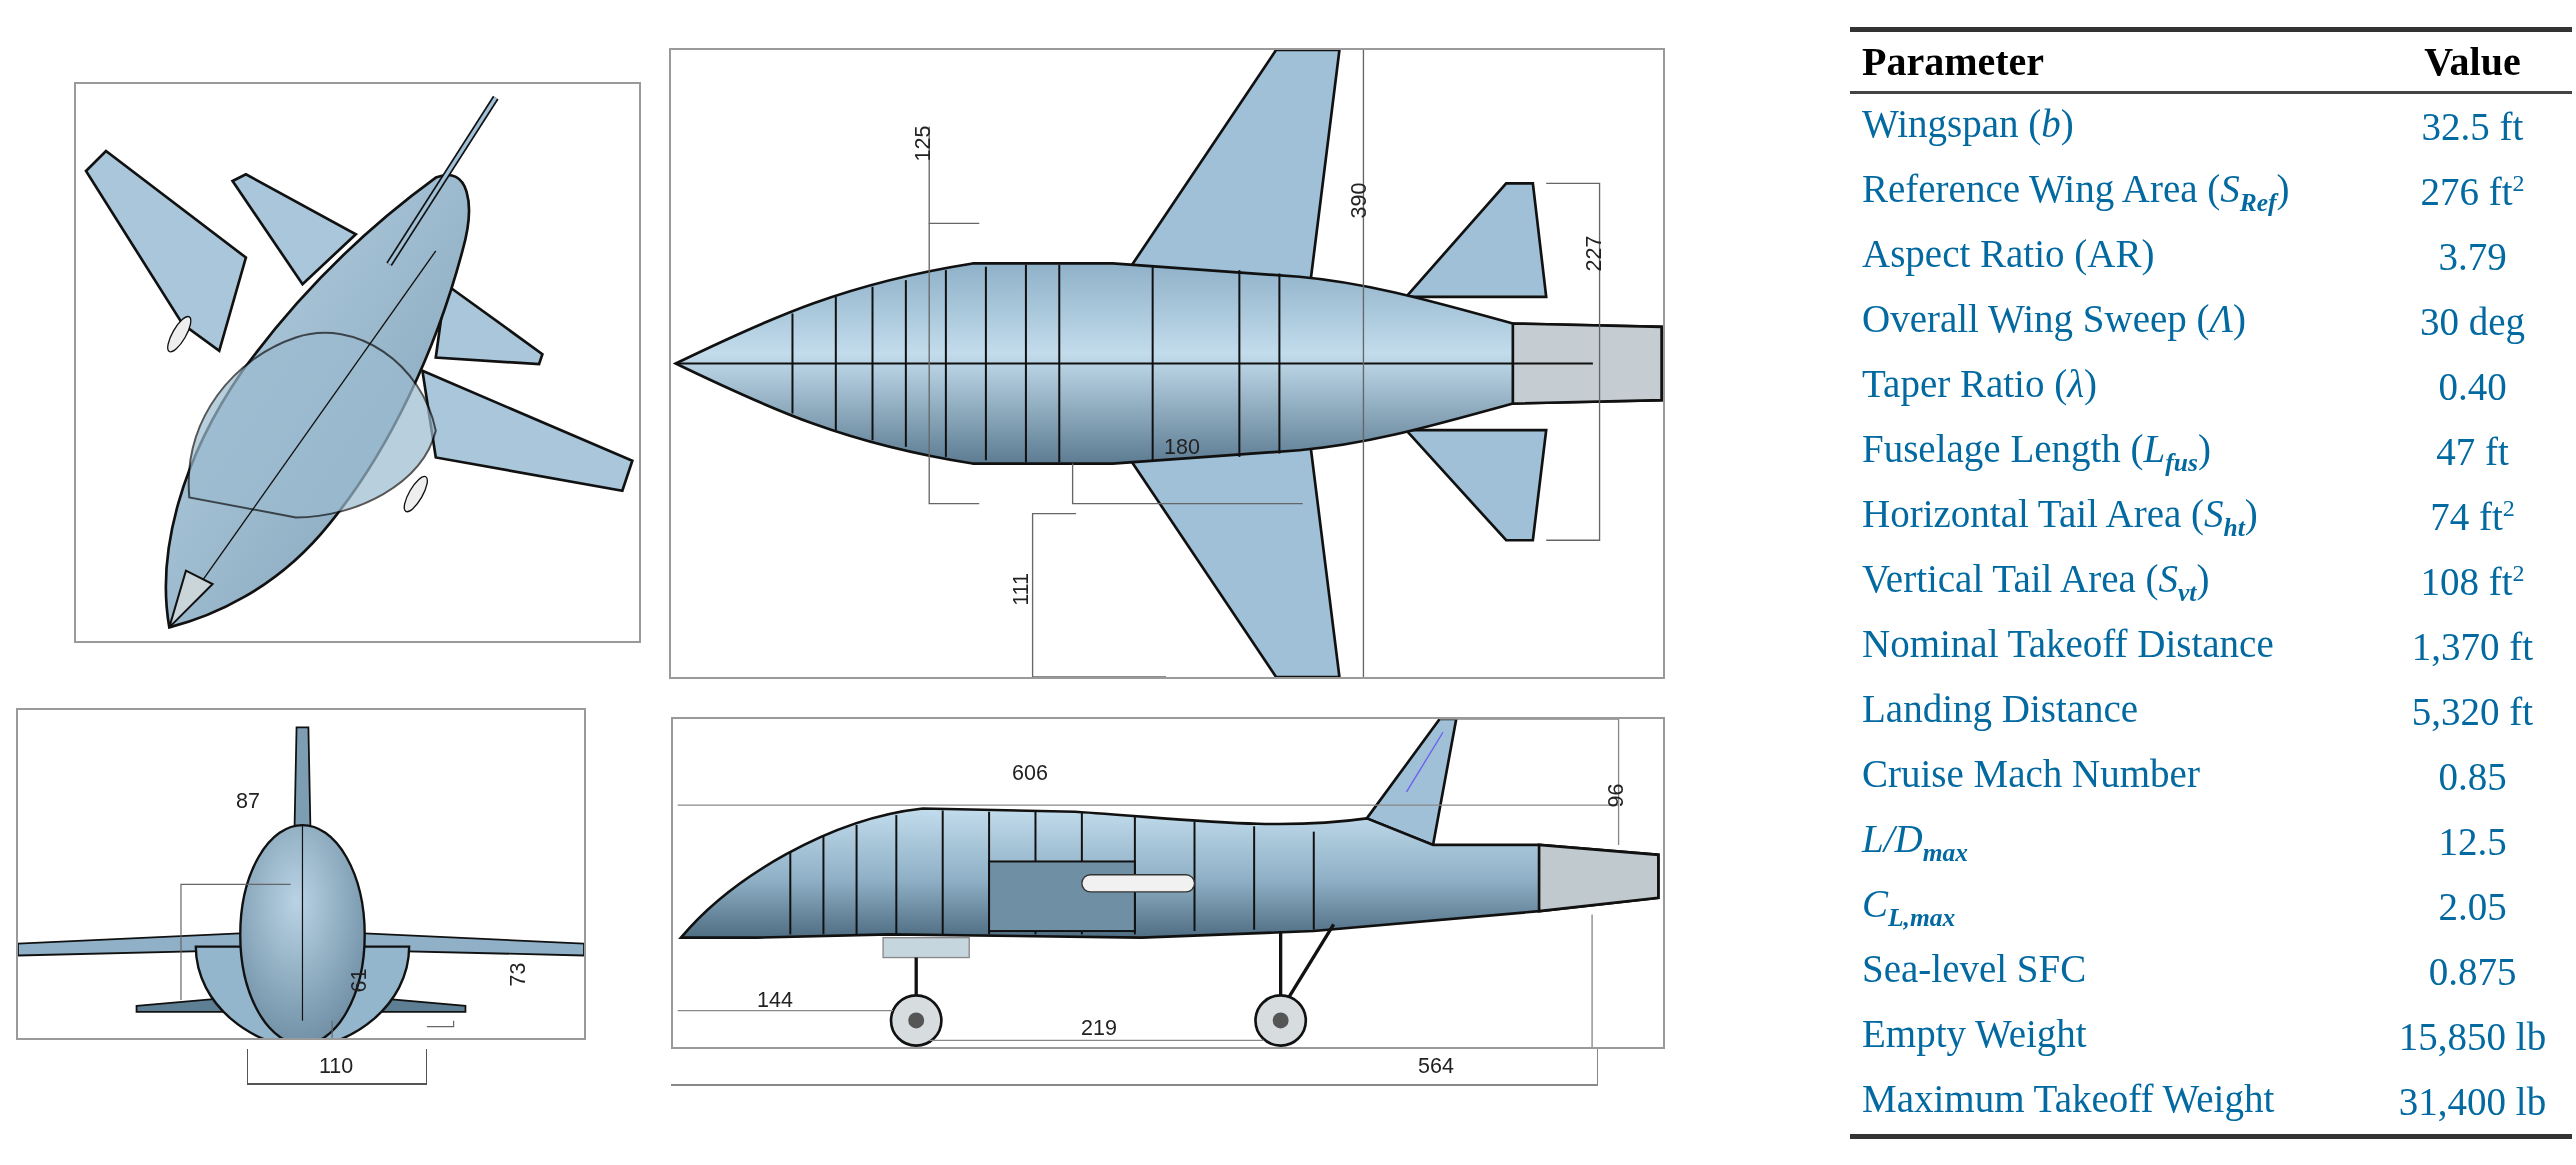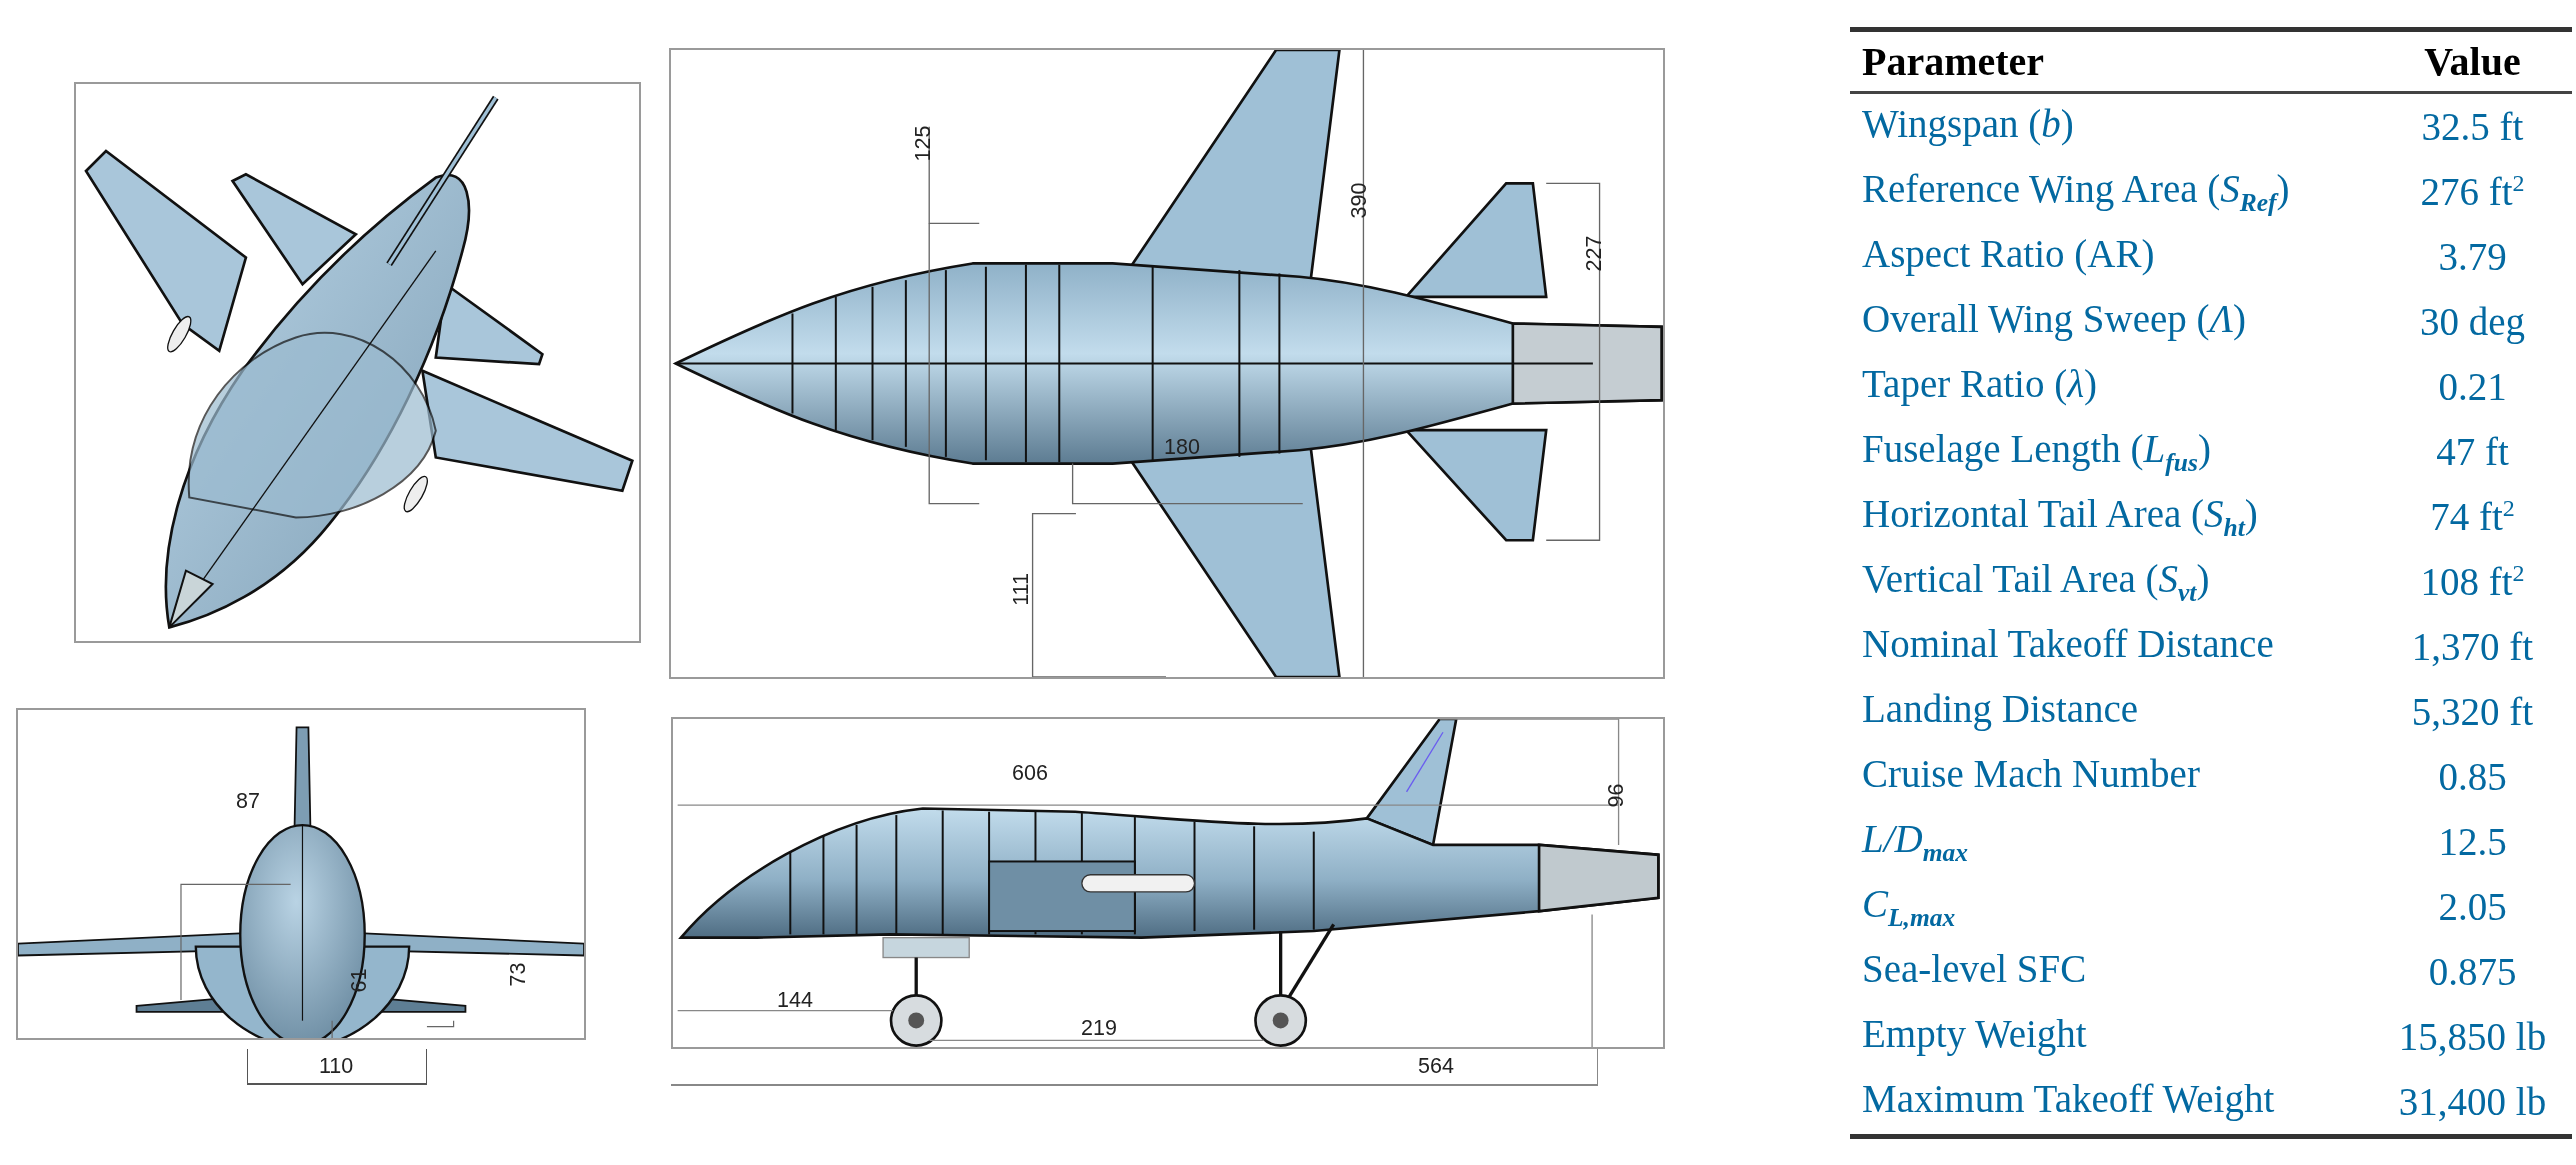--- a/index.html
+++ b/index.html
@@ -169,21 +169,21 @@
     <g stroke="#888" stroke-width="2" fill="none">
       <line x1="0" y1="130" x2="1420" y2="130"></line>
       <polyline points="1150,0 1420,0 1420,190"></polyline>
       <line x1="0" y1="440" x2="325" y2="440"></line>
       <line x1="380" y1="485" x2="885" y2="485"></line>
       <line x1="1380" y1="295" x2="1380" y2="495"></line>
     </g>
   </svg>
   <div class="dim" style="left:339px;top:42px;">606</div>
   <div class="dim" style="left:930px;top:64px;transform:rotate(90deg);">96</div>
-  <div class="dim" style="left:104px;top:269px;">144</div>
+  <div class="dim" style="left:84px;top:269px;">144</div>
   <div class="dim" style="left:408px;top:297px;">219</div>
 </div>
 <div class="dline" style="left:671px;top:1049px;width:926px;height:35px;border-right-width:1.3px;border-bottom-width:2px;border-color:#888;"></div>
 <div class="dim" style="left:1418px;top:1054px;">564</div>
 
 <div class="table">
   <div class="rule-thick"></div>
   <div class="thead">
     <span class="h">Parameter</span>
     <span class="h" style="width:175px;text-align:center;">Value</span>
@@ -202,21 +202,21 @@
     <div class="row">
         <span class="p"><span>Aspect Ratio (AR)</span><i></i><sub></sub><span></span></span>
         <span class="v"><span>3.79</span><sup></sup></span>
       </div>
     <div class="row">
         <span class="p"><span>Overall Wing Sweep (</span><i>Λ</i><sub></sub><span>)</span></span>
         <span class="v"><span>30 deg</span><sup></sup></span>
       </div>
     <div class="row">
         <span class="p"><span>Taper Ratio (</span><i>λ</i><sub></sub><span>)</span></span>
-        <span class="v"><span>0.21</span><sup></sup></span>
+        <span class="v"><span>0.40</span><sup></sup></span>
       </div>
     <div class="row">
         <span class="p"><span>Fuselage Length (</span><i>L</i><sub>fus</sub><span>)</span></span>
         <span class="v"><span>47 ft</span><sup></sup></span>
       </div>
     <div class="row">
         <span class="p"><span>Horizontal Tail Area (</span><i>S</i><sub>ht</sub><span>)</span></span>
         <span class="v"><span>74 ft</span><sup>2</sup></span>
       </div>
     <div class="row">

